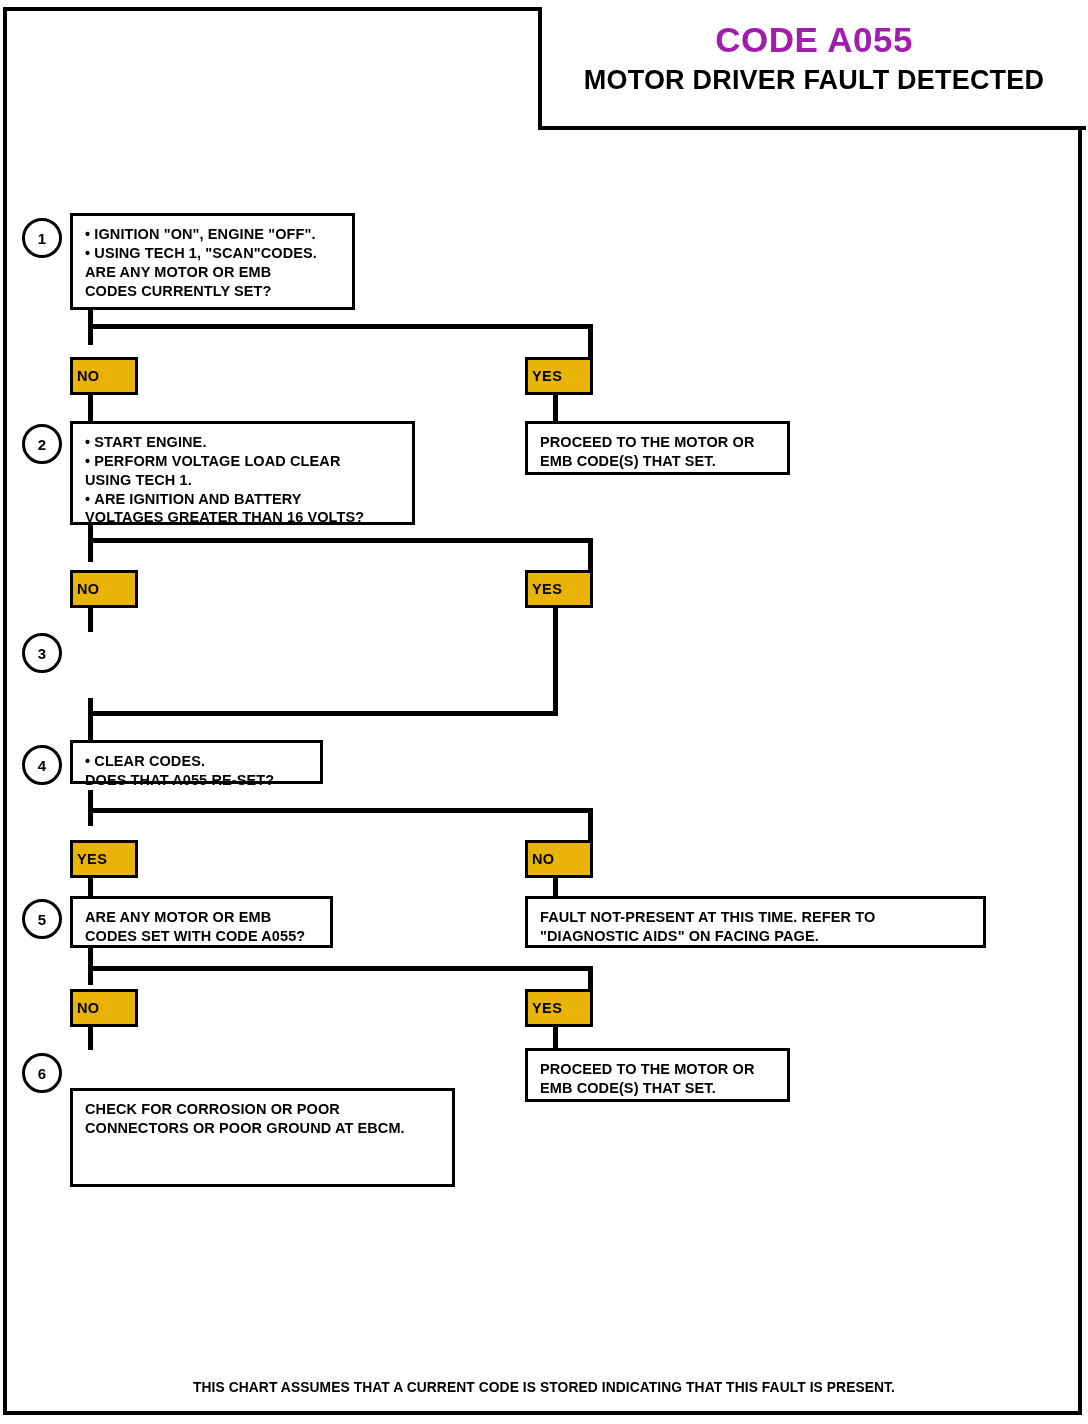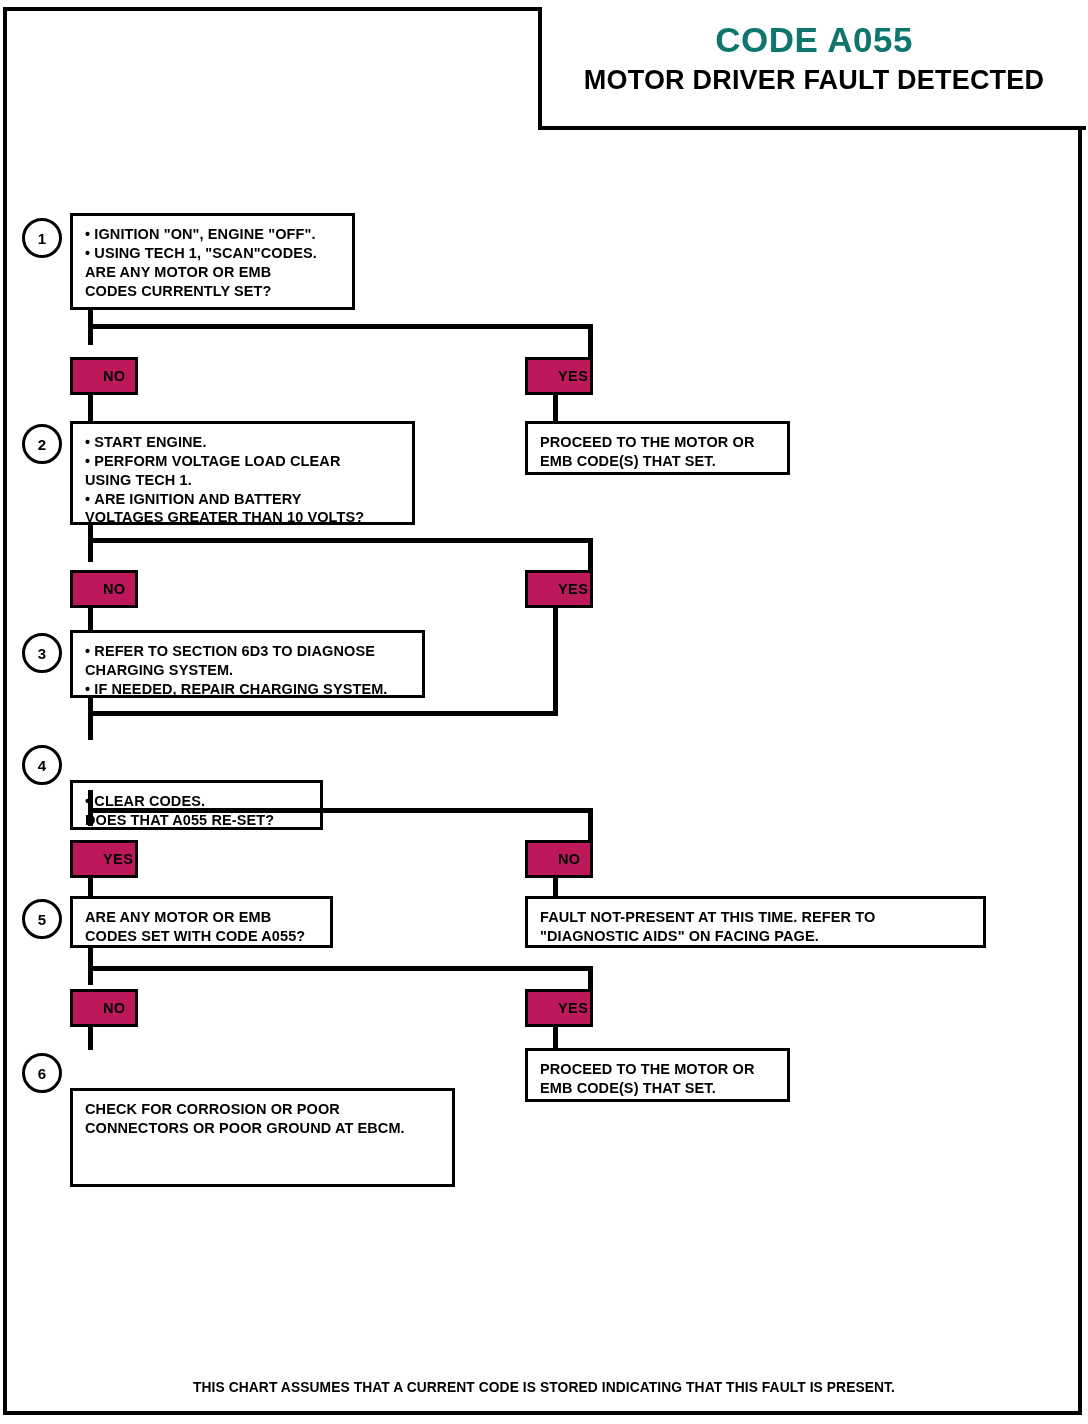--- a/index.html
+++ b/index.html
@@ -42,21 +42,21 @@
     box-sizing: border-box;
     background: #fff;
     text-align: center;
     padding-top: 14px;
   }
   .title-main {
     font-size: 35px;
     font-weight: bold;
     letter-spacing: 0.5px;
     line-height: 1.08;
-    color: #0f766e;
+    color: #a21caf;
   }
   .title-sub {
     font-size: 27px;
     font-weight: bold;
     letter-spacing: 0.2px;
     line-height: 1.1;
     margin-top: 7px;
     color: #000;
     text-align: center;
   }
@@ -84,28 +84,28 @@
   }
   .fbox .li.bullet::before {
     content: "\2022\00a0";
   }
 
   
   .ynbox {
     position: absolute;
     border: 3px solid #000;
     box-sizing: border-box;
-    background: #be185d;
+    background: #eab308;
     color: #000;
     font-weight: bold;
     font-size: 14.5px;
     letter-spacing: 0.4px;
     display: flex;
     align-items: center;
-    padding-left: 30px;
+    padding-left: 4px;
   }
 
   
   .circle {
     position: absolute;
     width: 40px;
     height: 40px;
     border: 3px solid #000;
     border-radius: 50%;
     box-sizing: border-box;
@@ -172,46 +172,41 @@
     <span class="li">PROCEED TO THE MOTOR OR</span>
     <span class="li">EMB CODE(S) THAT SET.</span>
   </div>
 
   <div class="circle" style="left:22px; top:424px;">2</div>
   <div class="fbox" style="left:70px; top:421px; width:345px; height:104px;">
     <span class="li bullet">START ENGINE.</span>
     <span class="li bullet">PERFORM VOLTAGE LOAD CLEAR</span>
     <span class="li">USING TECH 1.</span>
     <span class="li bullet">ARE IGNITION AND BATTERY</span>
-    <span class="li">VOLTAGES GREATER THAN 10 VOLTS?</span>
+    <span class="li">VOLTAGES GREATER THAN 16 VOLTS?</span>
   </div>
 
   <div class="ln" style="left:88px; top:525px; width:5px; height:37px;"></div>
   <div class="ln" style="left:88px; top:538px; width:505px; height:5px;"></div>
   <div class="ln" style="left:588px; top:538px; width:5px; height:32px;"></div>
 
   <div class="ynbox" style="left:70px; top:570px; width:68px; height:38px;">NO</div>
   <div class="ynbox" style="left:525px; top:570px; width:68px; height:38px;">YES</div>
 
   <div class="ln" style="left:88px; top:608px; width:5px; height:24px;"></div>
 
   <div class="ln" style="left:553px; top:608px; width:5px; height:106px;"></div>
 
   <div class="circle" style="left:22px; top:633px;">3</div>
-  <div class="fbox" style="left:70px; top:630px; width:355px; height:68px;">
-    <span class="li bullet">REFER TO SECTION 6D3 TO DIAGNOSE</span>
-    <span class="li">CHARGING SYSTEM.</span>
-    <span class="li bullet">IF NEEDED, REPAIR CHARGING SYSTEM.</span>
-  </div>
 
   <div class="ln" style="left:88px; top:698px; width:5px; height:42px;"></div>
   <div class="ln" style="left:88px; top:711px; width:470px; height:5px;"></div>
 
   <div class="circle" style="left:22px; top:745px;">4</div>
-  <div class="fbox" style="left:70px; top:740px; width:253px; height:50px;margin-top:40px;">
+  <div class="fbox" style="left:70px; top:740px; width:253px; height:44px;">
     <span class="li bullet">CLEAR CODES.</span>
     <span class="li">DOES THAT A055 RE-SET?</span>
   </div>
 
   <div class="ln" style="left:88px; top:790px; width:5px; height:36px;"></div>
   <div class="ln" style="left:88px; top:808px; width:505px; height:5px;"></div>
   <div class="ln" style="left:588px; top:808px; width:5px; height:32px;"></div>
 
   <div class="ynbox" style="left:70px; top:840px; width:68px; height:38px;">YES</div>
   <div class="ynbox" style="left:525px; top:840px; width:68px; height:38px;">NO</div>

